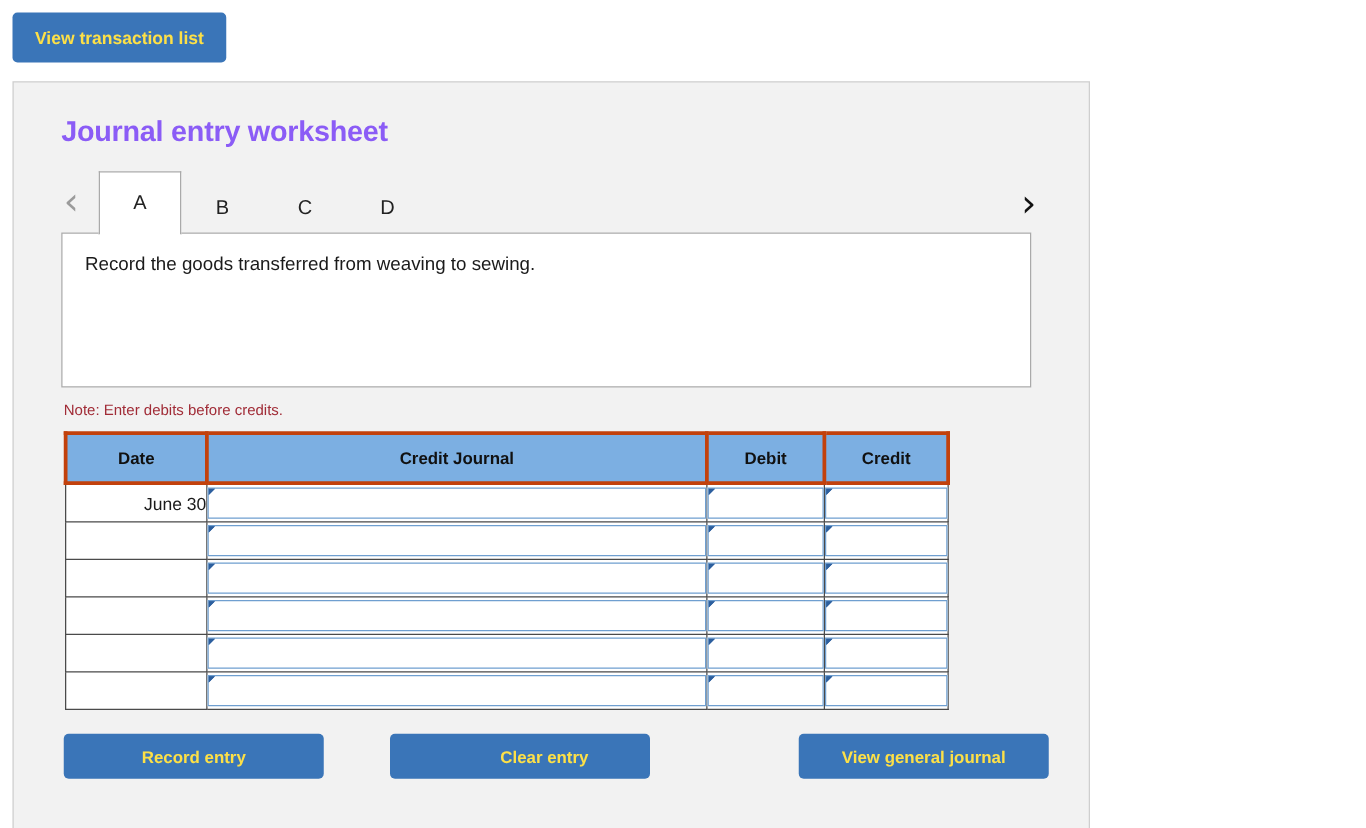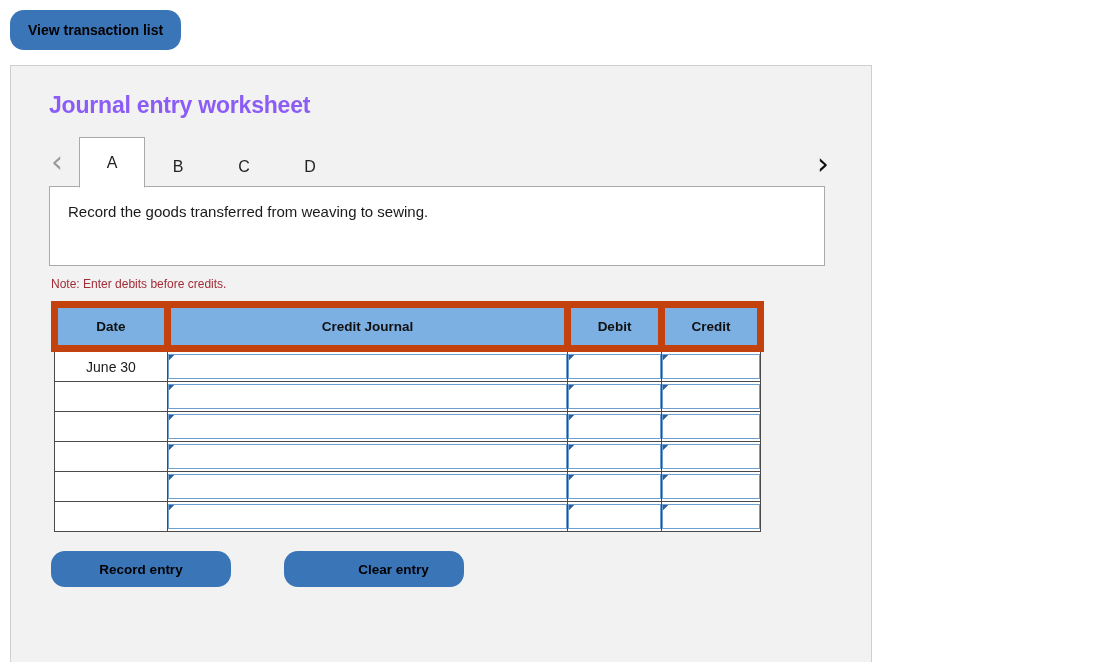--- a/index.html
+++ b/index.html
@@ -14,23 +14,23 @@
 
   
   .top-bar {
     padding: 10px 0 0 10px;
   }
   .btn {
     display: inline-flex;
     align-items: center;
     justify-content: center;
     background: #3a75b8;
-    color: #000000;
+    color: #fde047;
     border: none;
-    border-radius: 14px;
+    border-radius: 4px;
     font-family: "Liberation Sans", sans-serif;
     font-weight: bold;
     font-size: 14px;
     cursor: pointer;
     box-sizing: border-box;
   }
   .btn-top {
     height: 40px;
     padding: 0 18px;
   }
@@ -107,21 +107,21 @@
     height: 51px;
     position: relative;
     z-index: 3;
     margin-bottom: -1px;
   }
 
   
   .desc-box {
     background: #ffffff;
     border: 1px solid #aaaaaa;
-    height: 80px;
+    height: 124px;
     box-sizing: border-box;
     padding: 16px 18px;
     font-size: 15px;
     color: #1a1a1a;
     position: relative;
     z-index: 1;
     margin-top: -1px;
     width: 776px;
   }
 
@@ -132,34 +132,35 @@
   }
 
   
   table.journal {
     border-collapse: collapse;
     table-layout: fixed;
     margin-left: 2px;
   }
   table.journal th {
     background: #7cafe2;
-    border: 7px solid #c2410c;
+    border: 3px solid #c2410c;
     font-size: 13.5px;
     font-weight: bold;
     color: #111111;
     height: 27px;
     padding: 5px;
     text-align: center;
   }
   table.journal td {
     border: 1px solid #4a4a4a;
     background: #ffffff;
     height: 29px;
     padding: 0;
     vertical-align: middle;
+    text-align: right;
   }
   td.date-cell {
     text-align: center;
     font-size: 14px;
     color: #1a1a1a;
   }
   td.input-cell {
     padding: 1px 1px;
   }
   .cellbox {
@@ -194,21 +195,21 @@
   
   .actions {
     display: flex;
     align-items: center;
     margin-top: 19px;
     margin-left: 2px;
     width: 788px;
   }
   .btn-action {
     height: 36px;
-    width: 180px;
+    width: 208px;
     font-size: 13.5px;
   }
   .btn-clear { margin-left: 53px; padding-left: 45px; }
   .btn-viewgj { margin-left: auto; width: 200px; }
 </style>
 </head>
 <body>
 
 <div class="top-bar">
   <button class="btn btn-top">View transaction list</button>
@@ -323,16 +324,17 @@
             <td class="input-cell">
               <div class="cellbox"></div>
             </td>
           </tr>
         </tbody>
     </table>
 
     <div class="actions">
       <button class="btn btn-action">Record entry</button>
       <button class="btn btn-action btn-clear">Clear entry</button>
+      <button class="btn btn-action btn-viewgj">View general journal</button>
     </div>
 
   </div>
 </div>
 
 </body></html>

